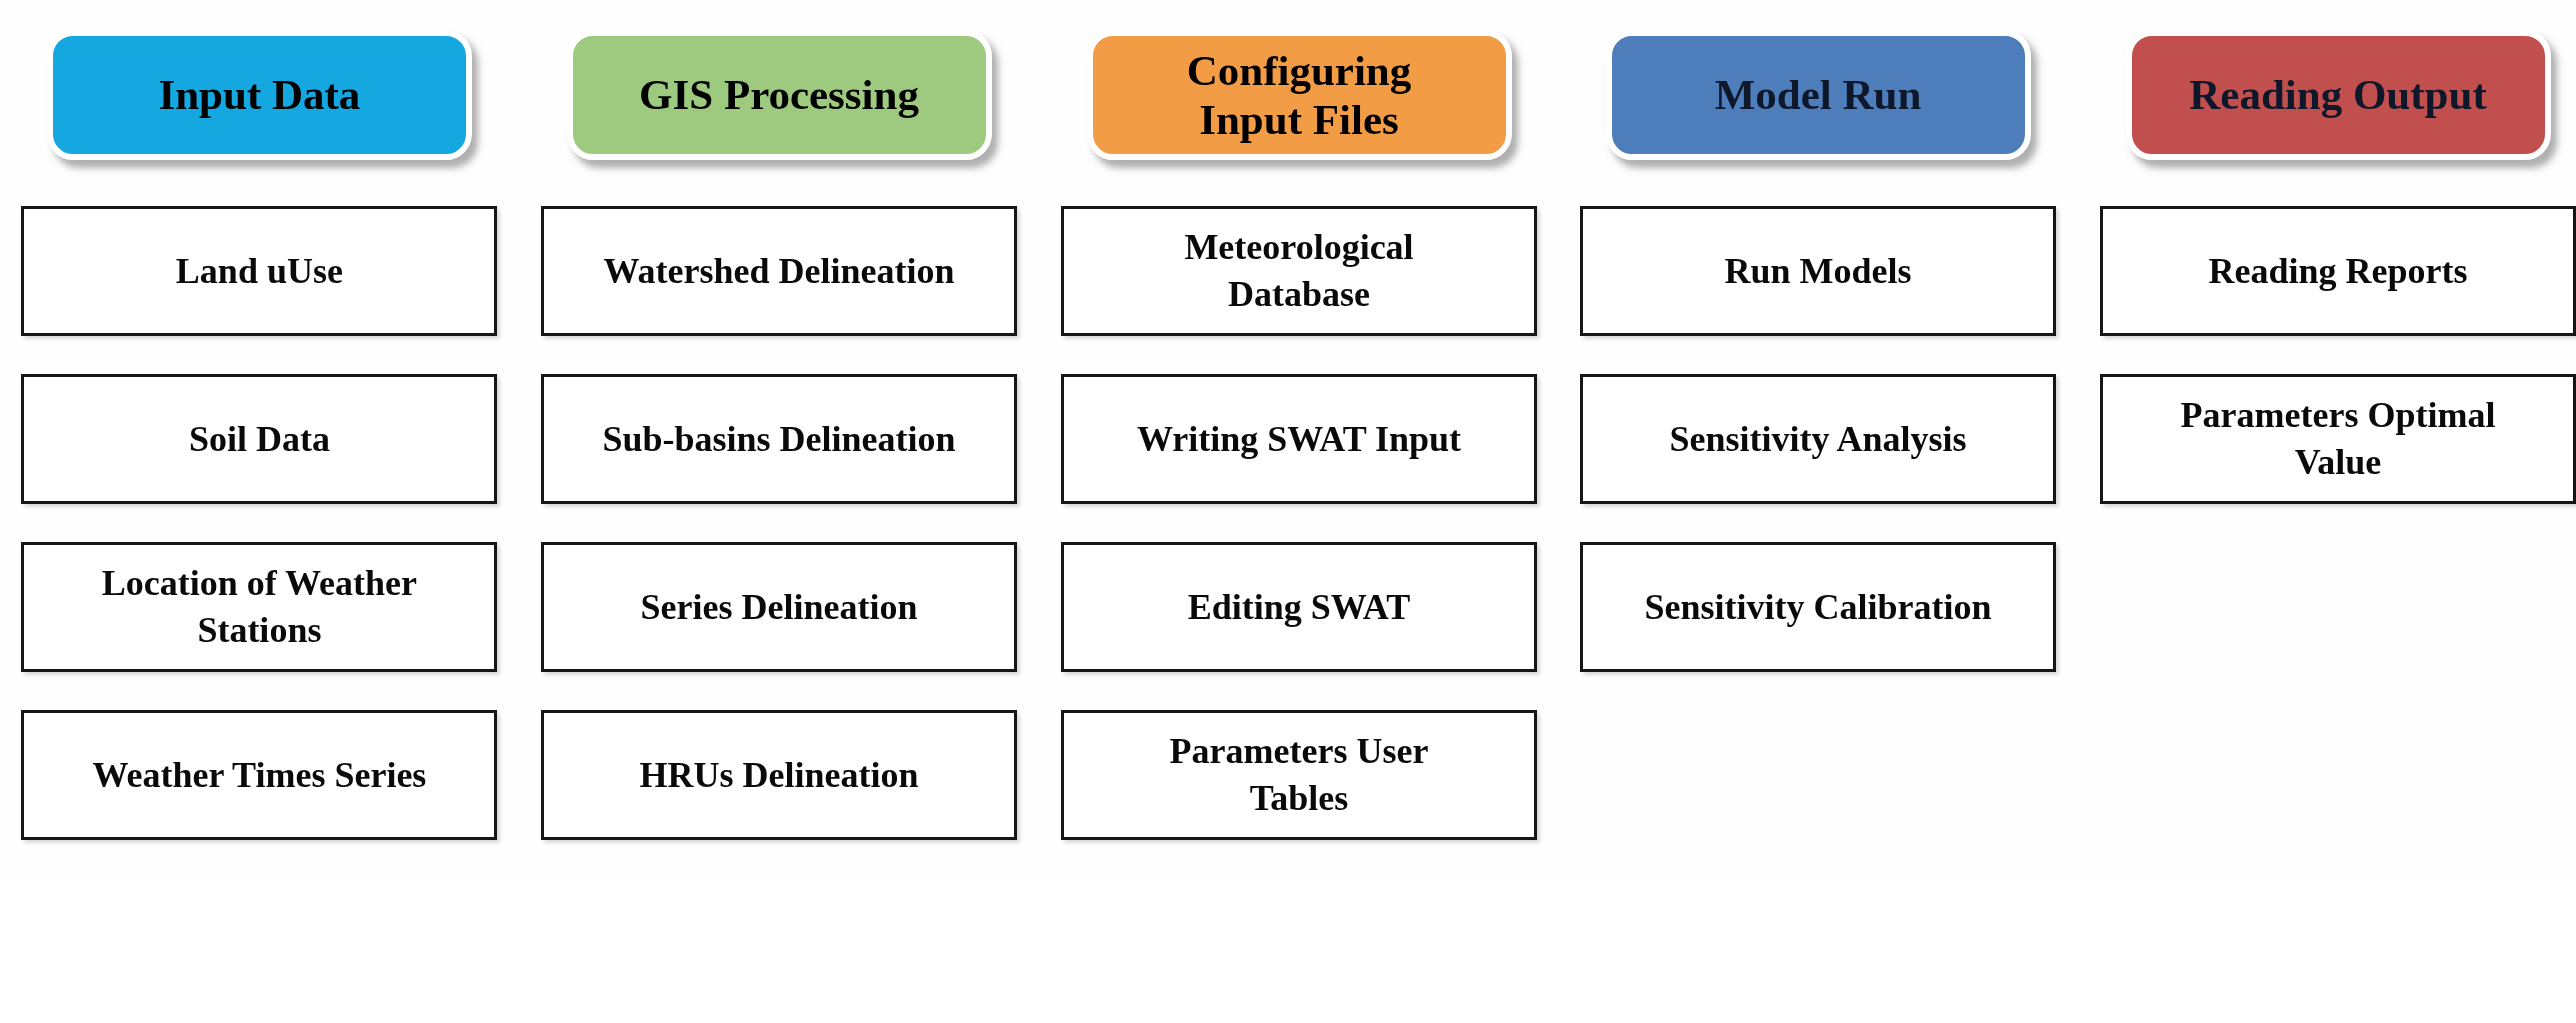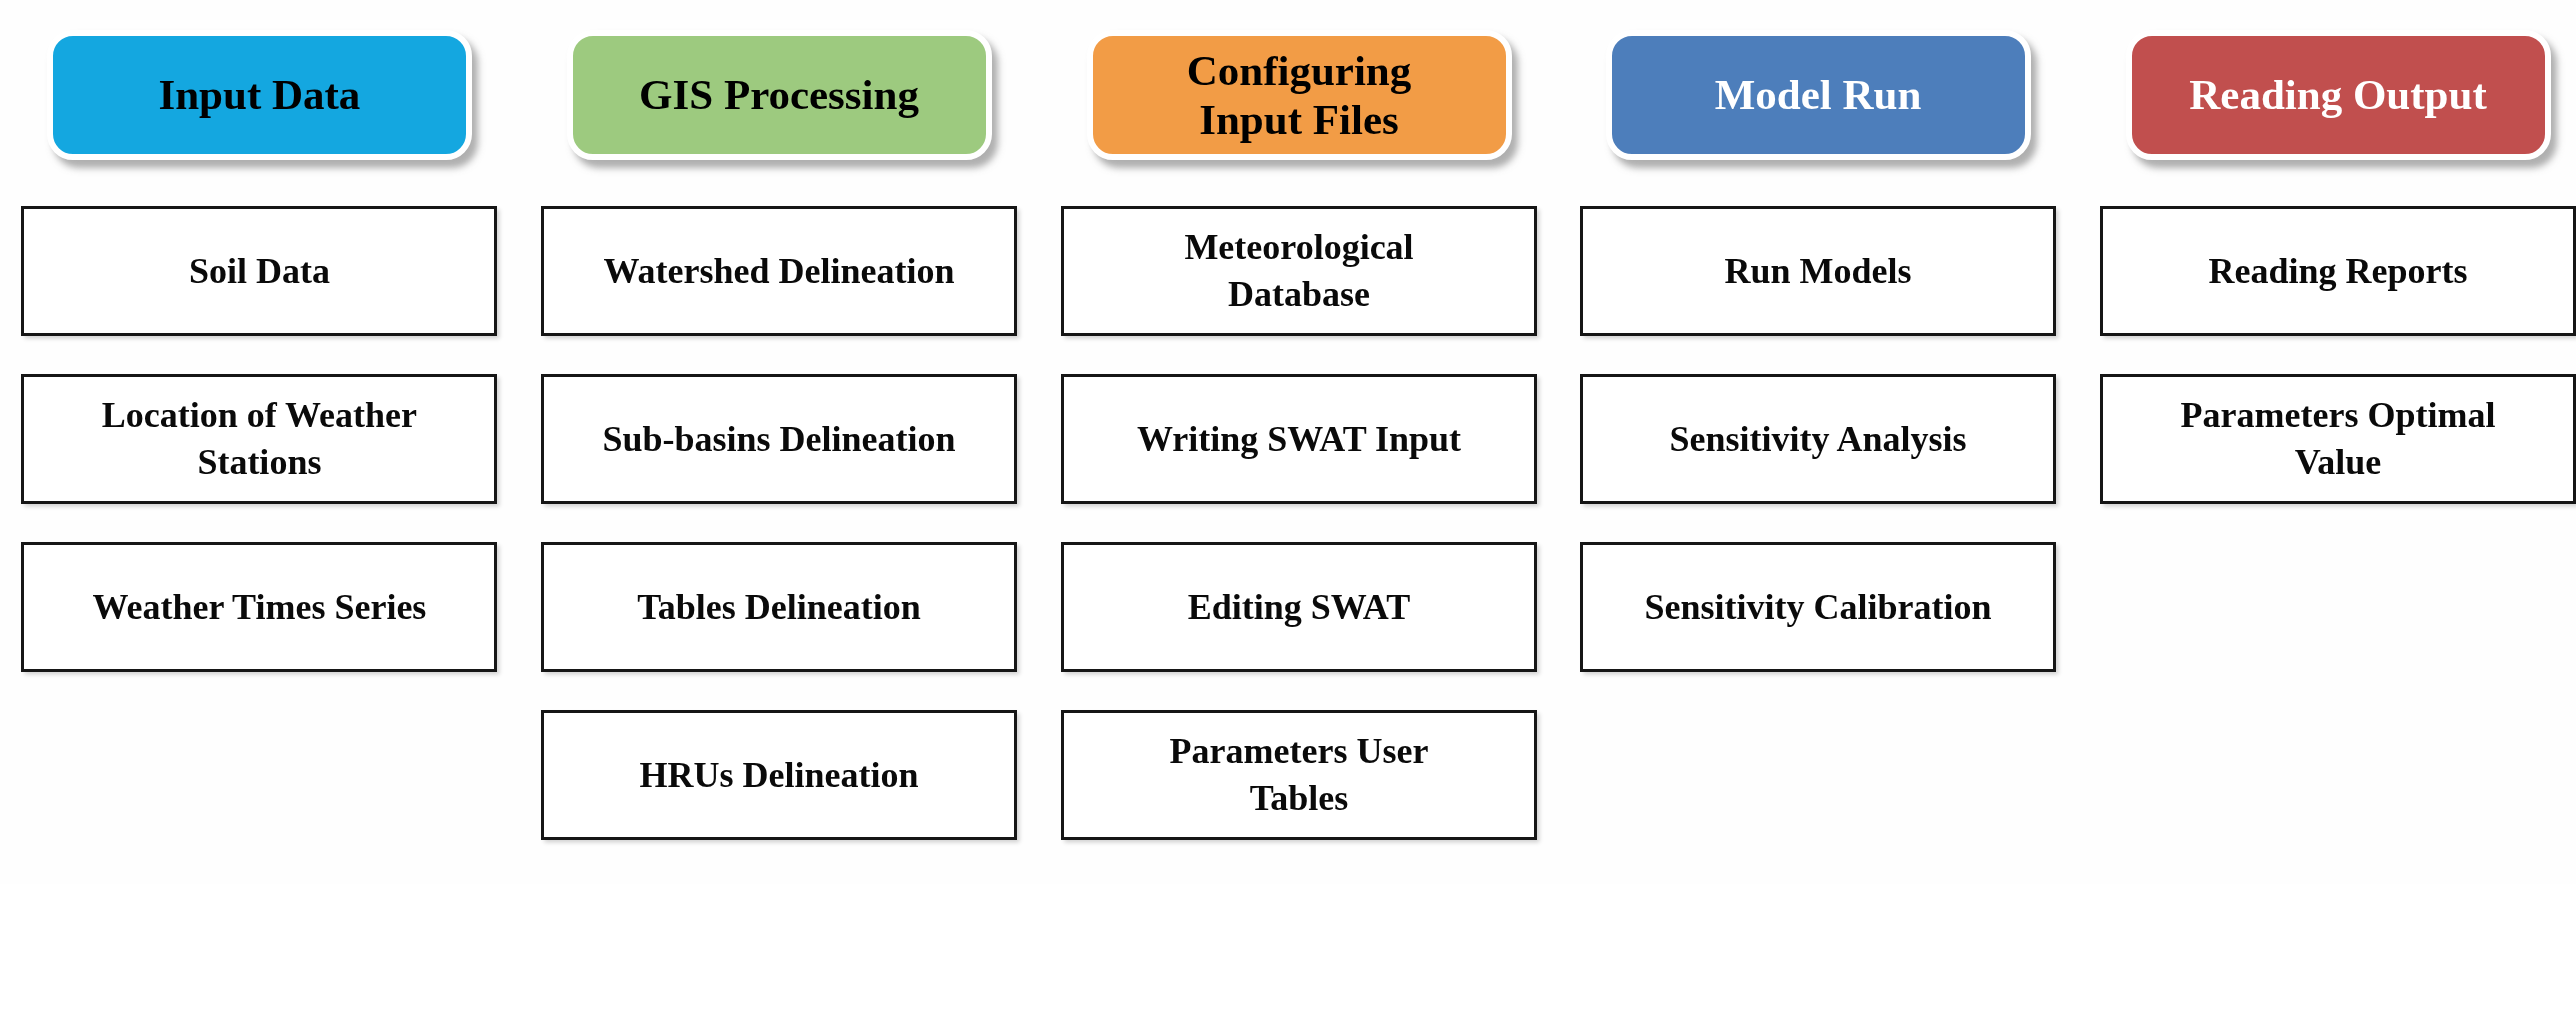--- a/index.html
+++ b/index.html
@@ -39,21 +39,21 @@
     display: flex;
     align-items: center;
     justify-content: center;
     text-align: center;
     font-weight: bold;
     font-size: 43px;
     line-height: 1.15;
     color: #000000;
     white-space: pre-line;
   }
-  .col-header.light-text { color: #ffffff; }
+  .col-header.light-text { color: #0f172a; }
 
   .flow-box {
     box-sizing: border-box;
     width: 476px;
     height: 130px;
     margin-bottom: 38px;
     background: #ffffff;
     border: 3.4px solid #161616;
     box-shadow: 2.6px 3.4px 4.3px rgba(0,0,0,0.18);
     display: flex;
@@ -68,31 +68,32 @@
     padding: 0 8.5px;
   }
 </style>
 </head>
 <body>
 
 <div id="canvas">
 
   <div class="col col-1">
     <div class="col-header" style="background-color: rgb(20, 167, 224);">Input Data</div>
+    <div class="flow-box">Land uUse</div>
     <div class="flow-box">Soil Data</div>
     <div class="flow-box">Location of Weather
 Stations</div>
     <div class="flow-box">Weather Times Series</div>
   </div>
 
   <div class="col col-2">
     <div class="col-header" style="background-color: rgb(157, 202, 127); text-align: center;">GIS Processing</div>
     <div class="flow-box">Watershed Delineation</div>
     <div class="flow-box">Sub-basins Delineation</div>
-    <div class="flow-box">Tables Delineation</div>
+    <div class="flow-box">Series Delineation</div>
     <div class="flow-box">HRUs Delineation</div>
   </div>
 
   <div class="col col-3">
     <div class="col-header" style="background-color: rgb(242, 156, 70);">Configuring
 Input Files</div>
     <div class="flow-box">Meteorological
 Database</div>
     <div class="flow-box">Writing SWAT Input</div>
     <div class="flow-box">Editing SWAT</div>

